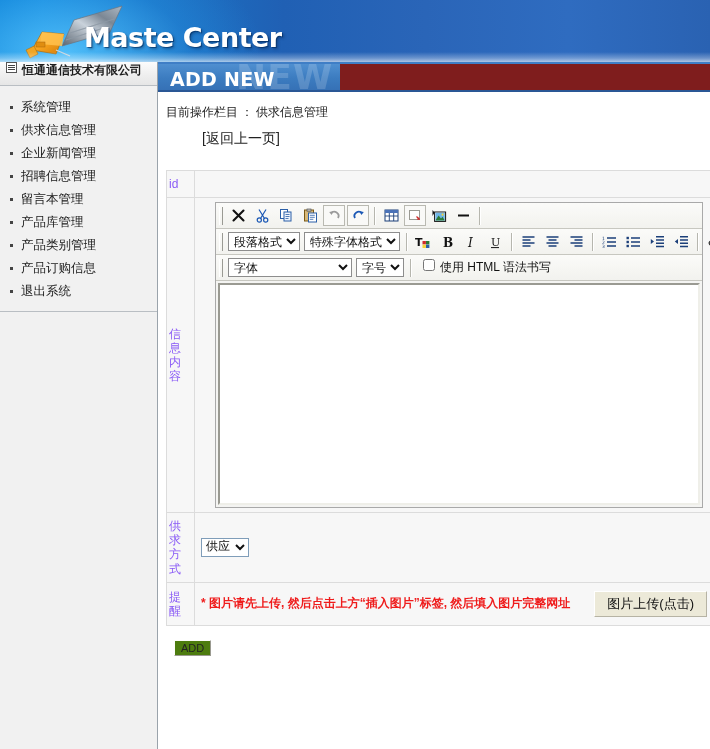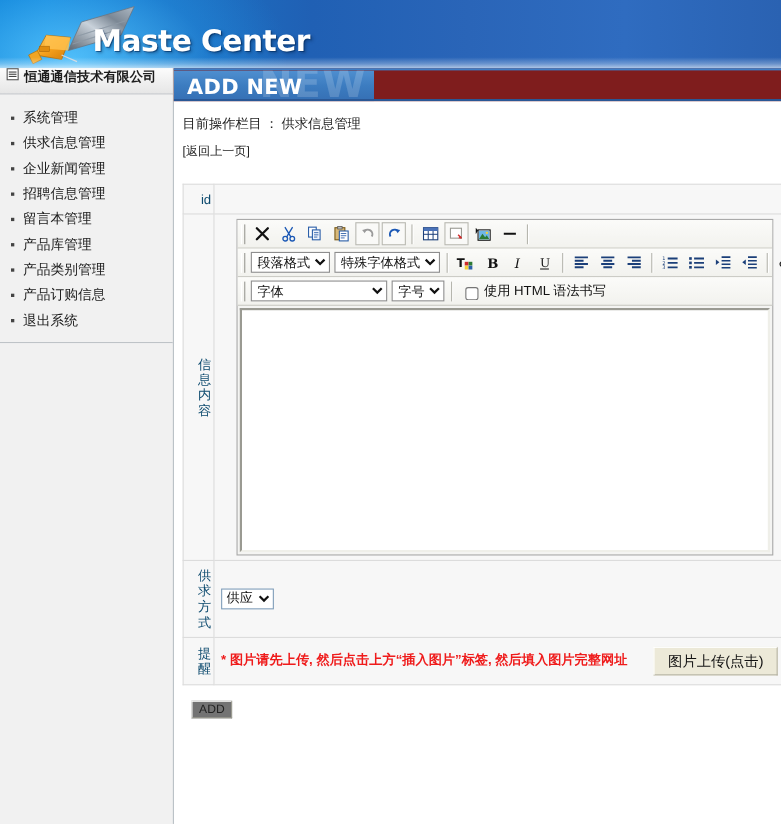--- a/index.html
+++ b/index.html
@@ -121,41 +121,41 @@
   }
   .titlebar:after{
     content:""; position:absolute; left:0; right:0; bottom:0; height:2px;
     background:#2a5795;
   }
 
   
   .crumbs { padding: 10px 0 0 8px; }
   .crumb-line{ font-size: 12px; color:#222; padding: 2px 0 0 0; }
   .crumb-line .sep{ margin: 0 3px; }
-  .backlink{ display:inline-block; margin-top: 9px; font-size:11px; color:#222; cursor:pointer; }
+  .backlink{ display:inline-block; margin-top: 9px; font-size:14px; color:#222; cursor:pointer;margin-left:36px; }
 
   
   .form-wrap { padding: 22px 12px 0 8px; }
   table.form{
     width: 100%;
     border-collapse: collapse;
     border: 1px solid #cfcfcf;
     background:#f7f7f7;
   }
   table.form td{
     border: 1px solid #dcdcdc;
     vertical-align: middle;
     background:#f7f7f7;
   }
   td.lbl{
     width: 28px; min-width:28px;
-    text-align:right;
+    text-align:left;
     padding: 6px 2px;
     font-size: 12px;
-    color:#0c4a6e;
+    color:#8b5cf6;
     line-height: 1.18;
     word-break: break-all;
   }
   td.fld{ padding: 8px 6px; }
   td.fld.tight{ padding: 4px 20px; }
   .id-row td { height: 22px; }
 
   input.title-input{
     width: 330px; height: 18px;
     border: 1px solid #b7b7b7;
@@ -206,21 +206,21 @@
     border: 1px solid #8d8d8d;
     background: #ffffff;
     margin: 0 2px;
     padding: 0 1px;
     color:#111;
   }
   select.sel-para { width: 78px; }
   select.sel-spec { width: 106px; }
   select.sel-font { width: 124px; }
   select.sel-size { width: 48px; }
-  .chk-wrap{ display:flex; align-items:flex-end; gap:5px; margin-left: 8px; font-size:12px; color:#111; white-space: nowrap; }
+  .chk-wrap{ display:flex; align-items:flex-start; gap:5px; margin-left: 8px; font-size:12px; color:#111; white-space: nowrap; }
   .chk-wrap input{ width:12px; height:12px; margin:0; }
 
   .ed-body{
     height: 222px;
     background:#ffffff;
     border: 2px inset #dcdcd4;
     border-top: 2px solid #9a9a92;
     border-left: 2px solid #9a9a92;
     border-right: 2px solid #efefe9;
     border-bottom: 2px solid #efefe9;
@@ -246,21 +246,21 @@
     background: #ece9d8;
     border: 1px solid #b6b3a4;
     border-top-color:#ffffff; border-left-color:#ffffff;
     padding: 3px 12px;
     font-size: 13px; color:#111;
     cursor:pointer;
     font-family:"Liberation Sans", sans-serif;
   }
   .add-btn{
     margin: 14px 0 0 8px;
-    background: #737373;
+    background: #4d7c0f;
     border: 1px solid #9a9a90;
     border-top-color:#fdfdfb; border-left-color:#fdfdfb;
     padding: 1px 6px;
     font-size: 11px;
     font-family:"Liberation Sans", sans-serif;
     color:#222;
     cursor:pointer;
   }
   .bottom-pad{ height: 30px; }
 </style>

